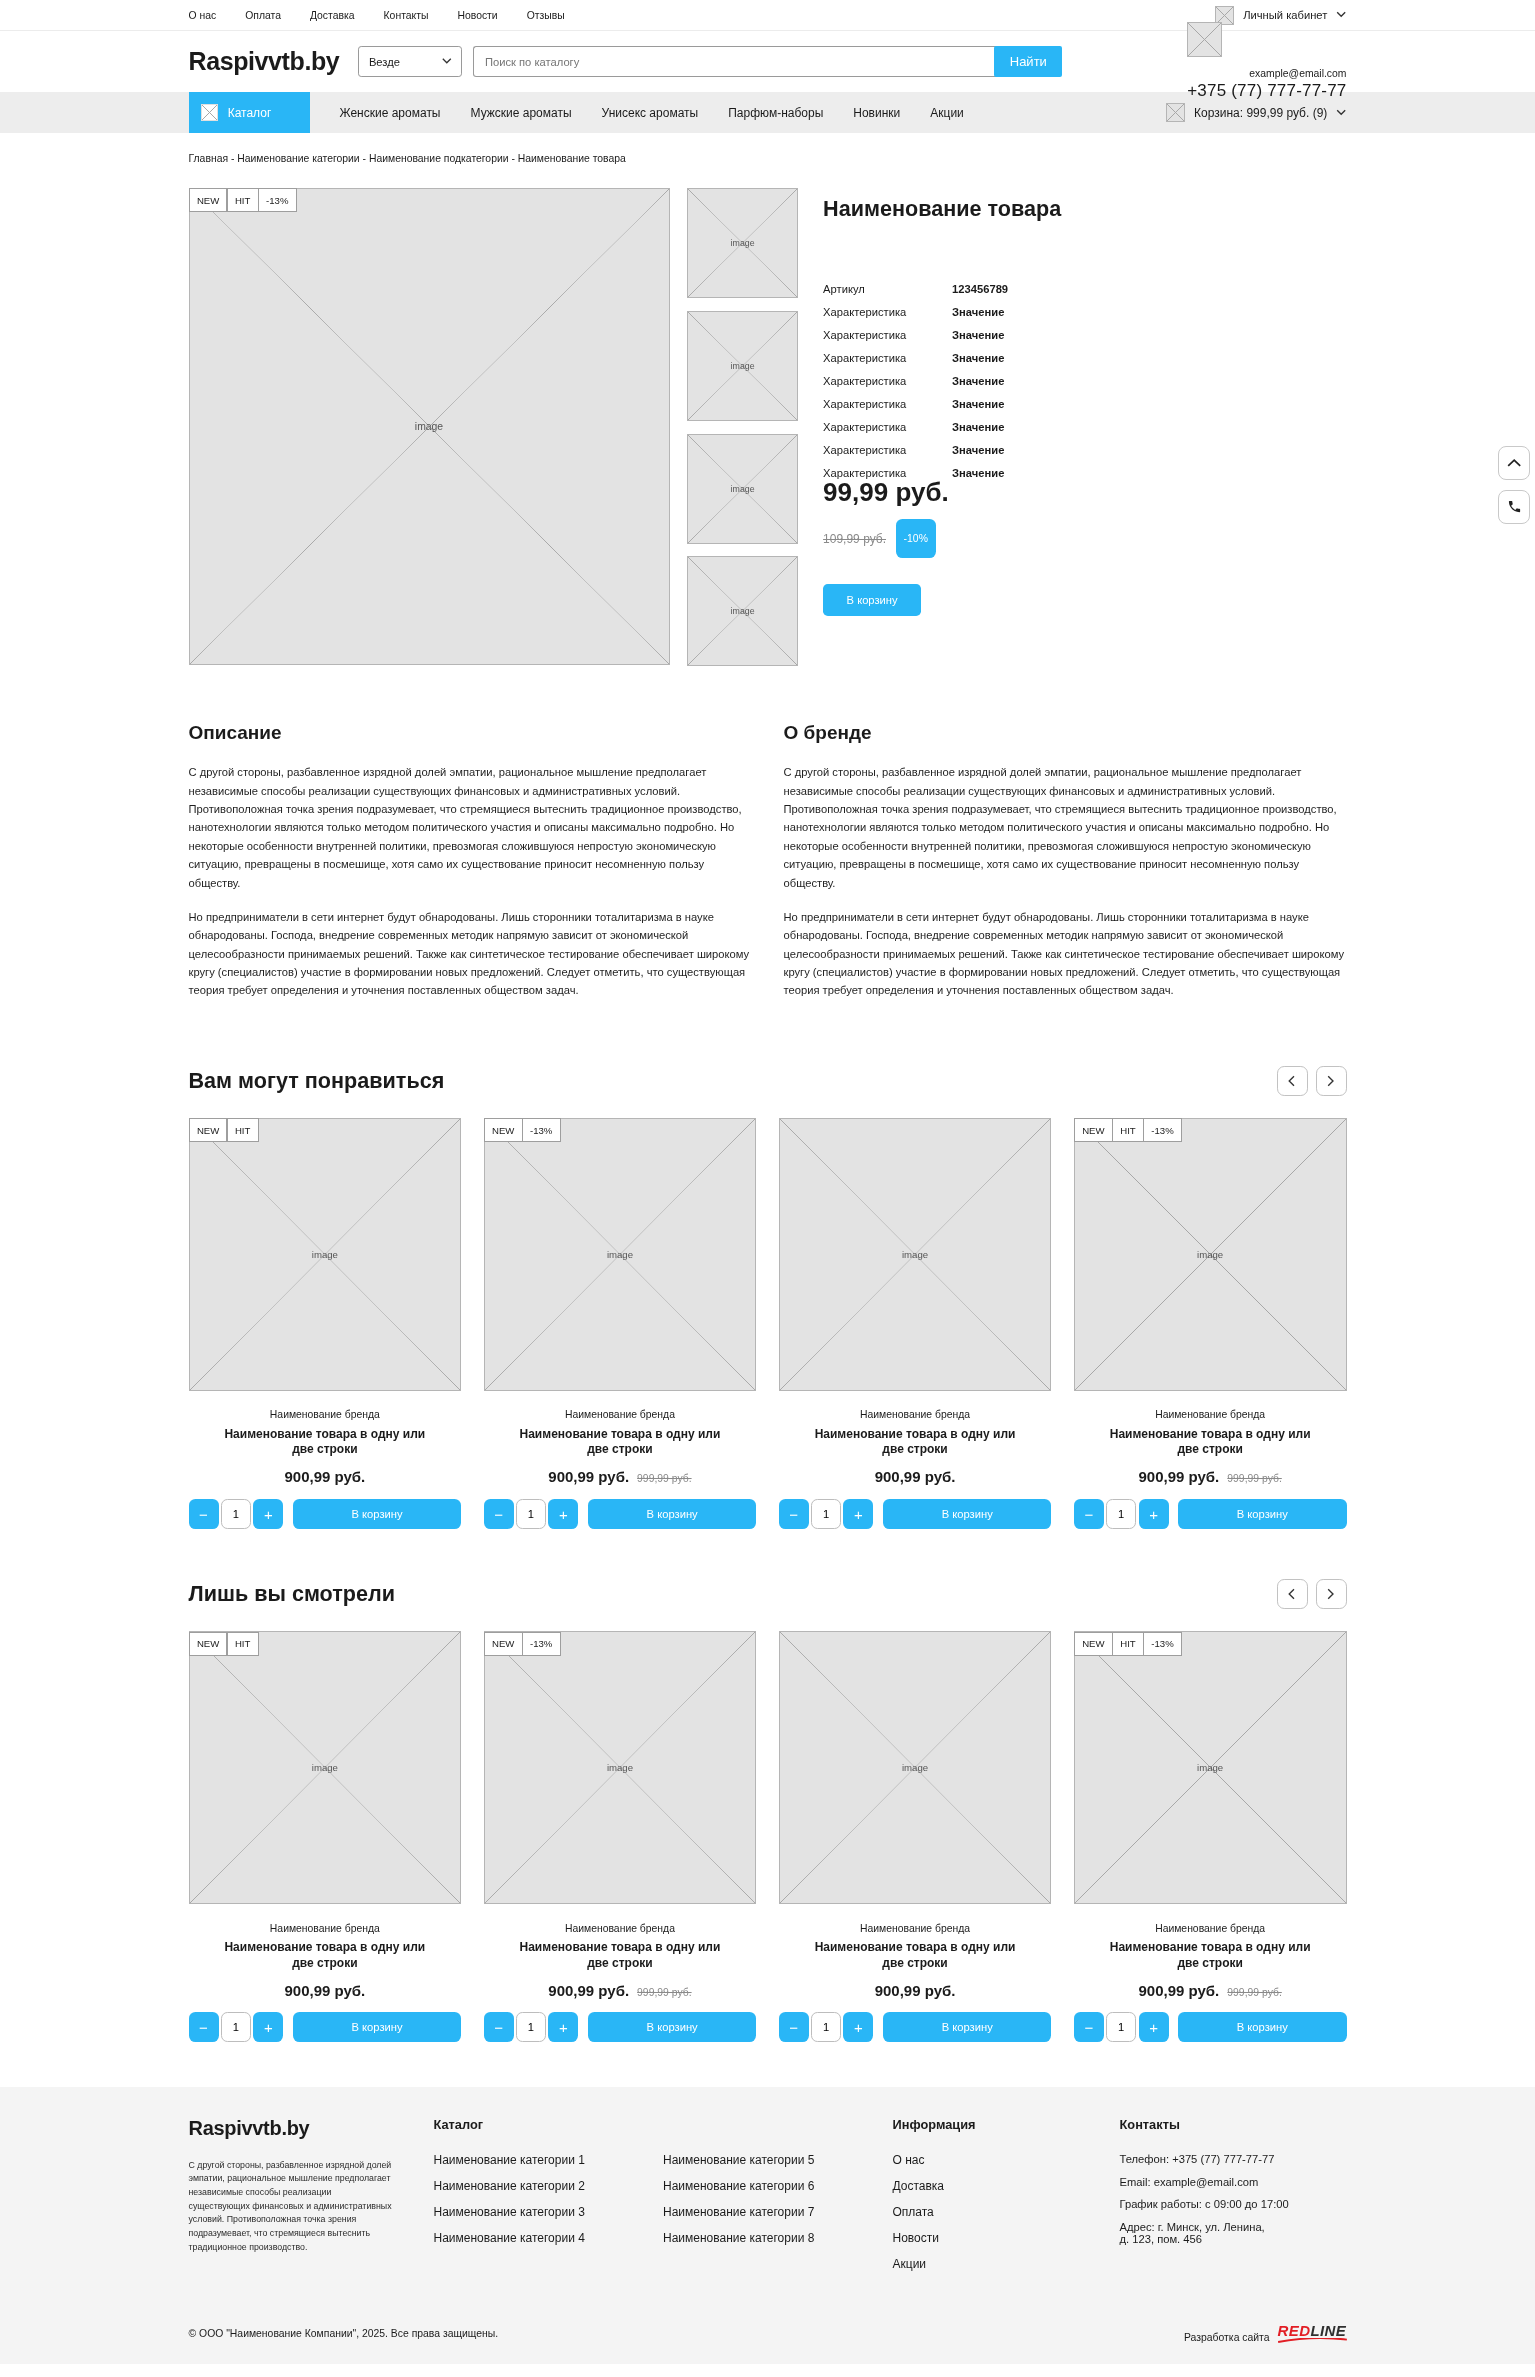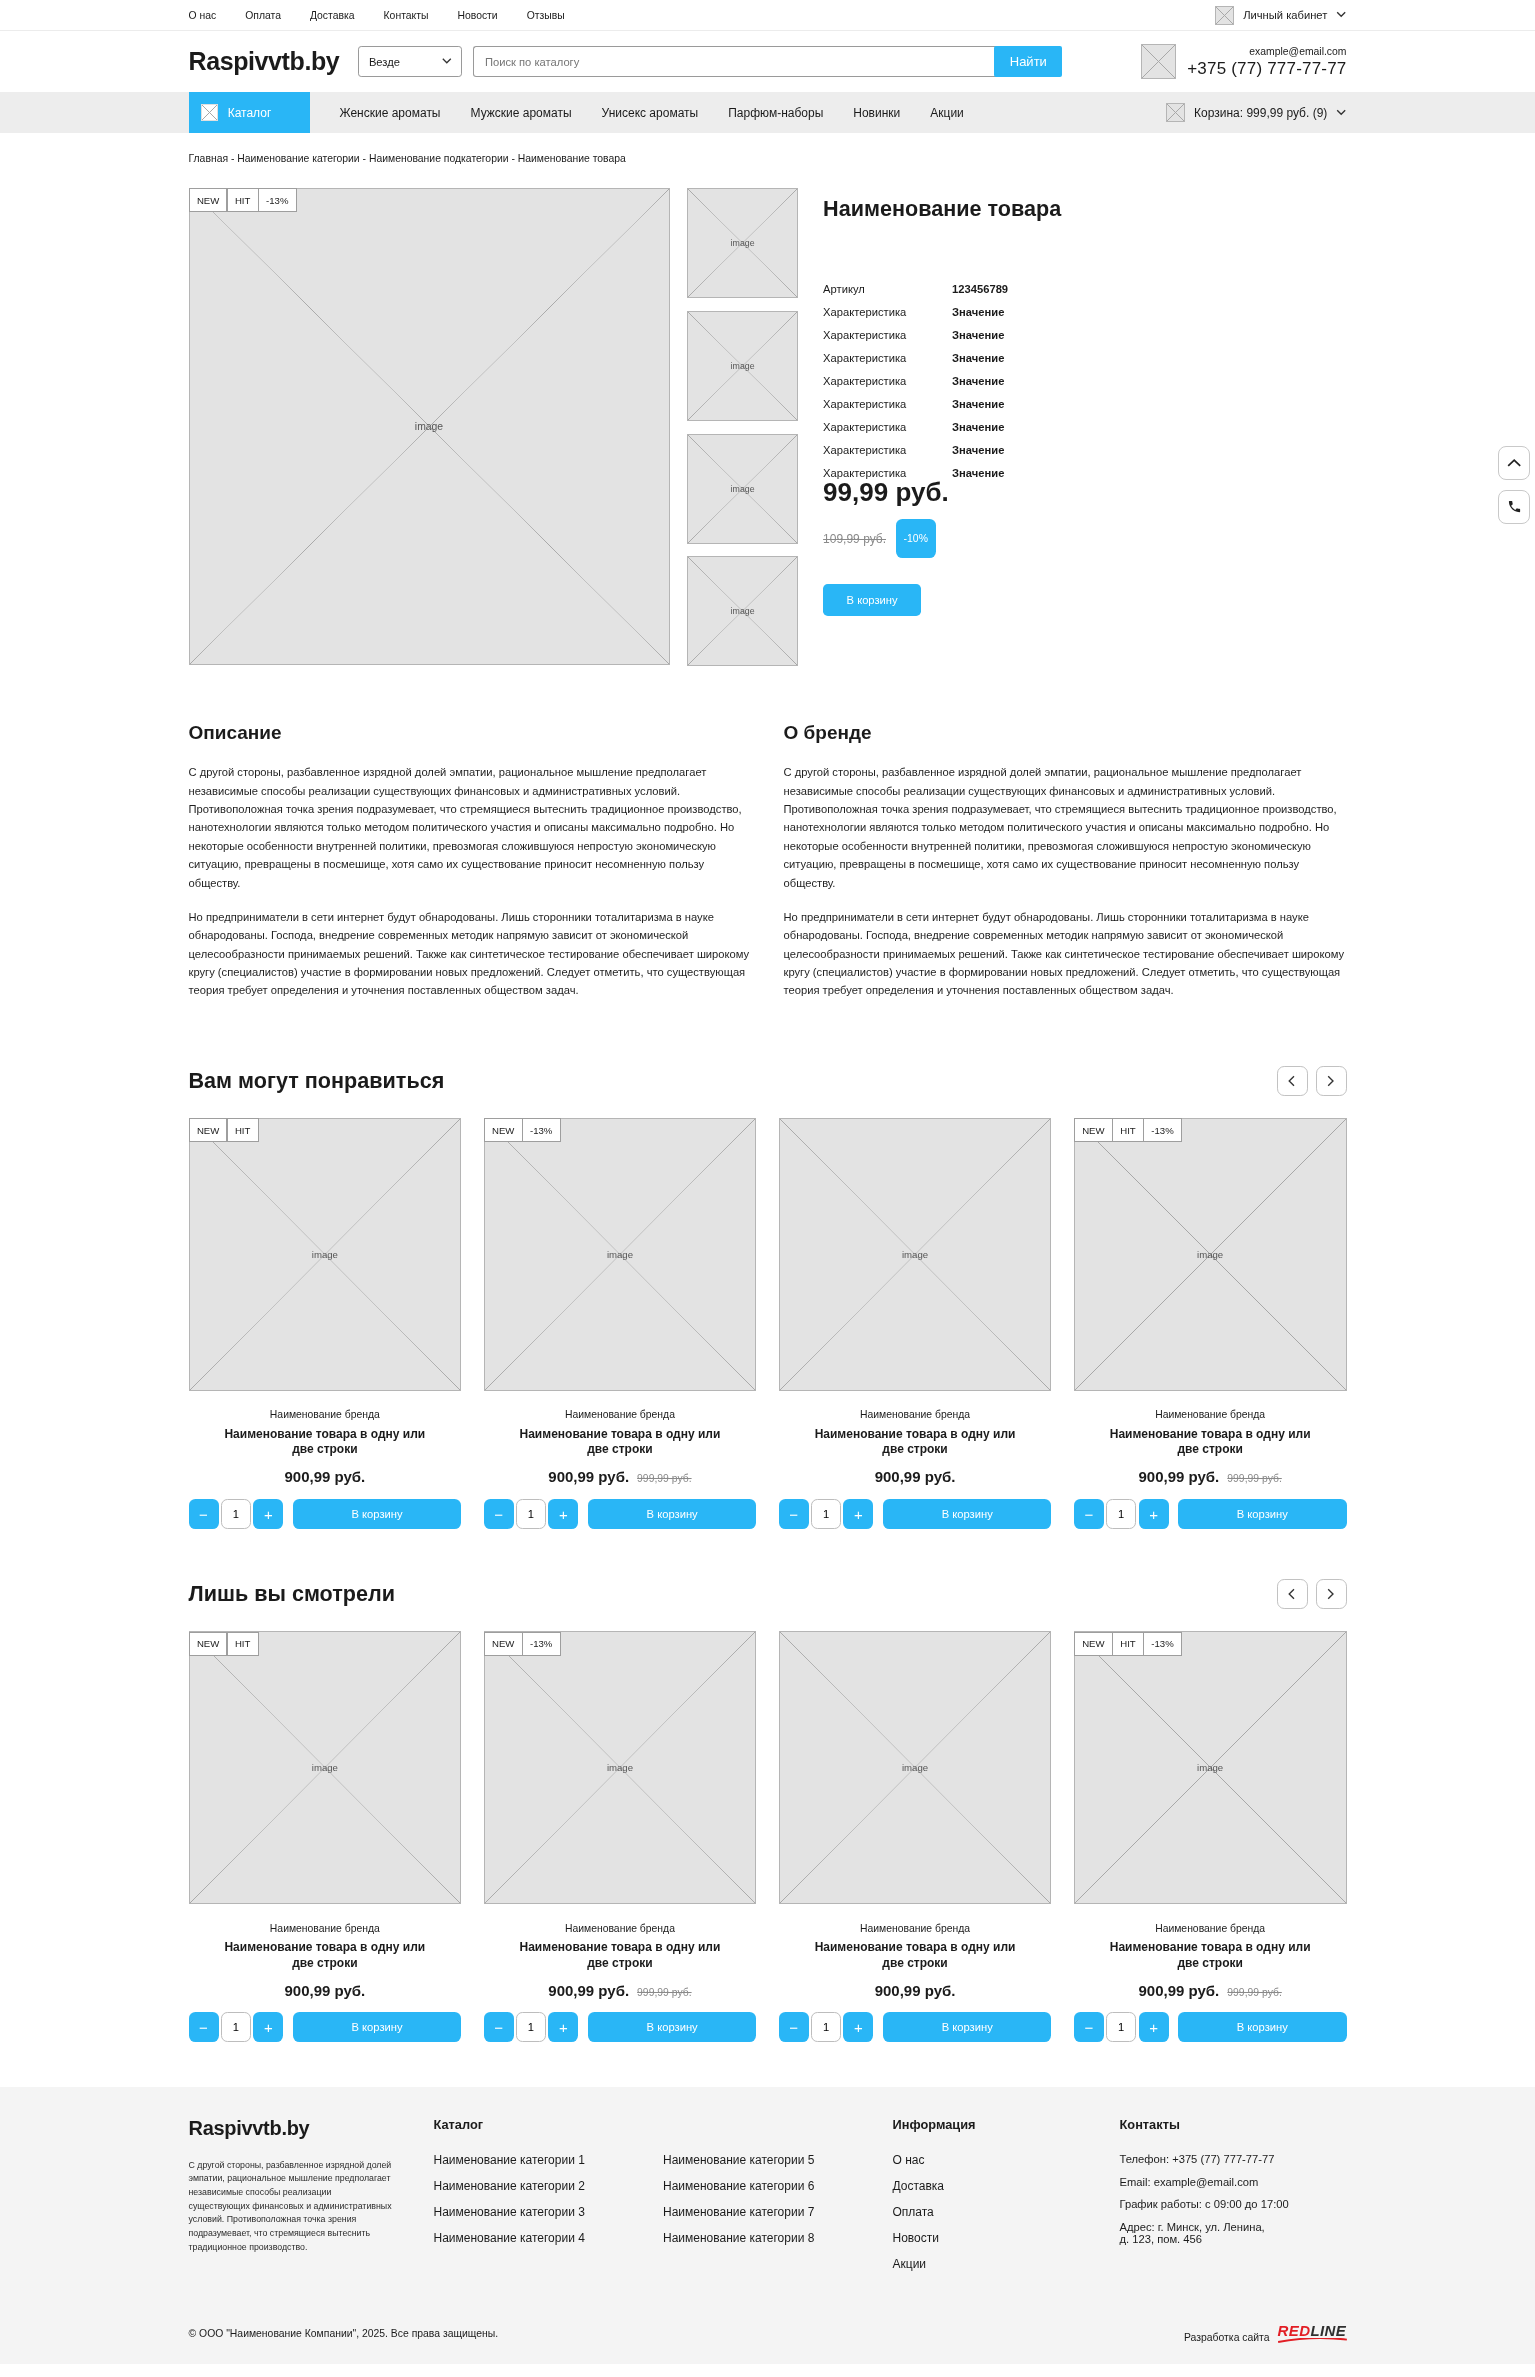--- a/index.html
+++ b/index.html
@@ -30,21 +30,21 @@
   .account .ph-icon { width:19px; height:19px; }
 
   
   .header-inner { display:flex; align-items:center; height:61px; }
   .logo { font-size:25px; font-weight:800; letter-spacing:-0.4px; white-space:nowrap; }
   .search { display:flex; align-items:center; width:704px; margin-left:19px; }
   .scope-select { width:104px; height:31px; background:#fff; border:0.8px solid #9a9a9a; border-radius:3.2px; display:flex; align-items:center; justify-content:space-between; padding:0 9.6px; font-size:11.2px; margin-right:10.4px; cursor:pointer; }
   .search-box { flex:1; display:flex; }
   .search-input { flex:1; height:31px; border:0.8px solid #9a9a9a; border-right:none; border-radius:3.2px 0 0 3.2px; padding:0 11.2px; font-size:11.2px; outline:none; }
   .search-btn { width:68px; height:31px; background:var(--accent); color:#fff; border:none; border-radius:2px; margin-left:-2.4px; font-size:13px; cursor:pointer; }
-  .header-contact { margin-left:auto; display:flex; align-items:flex-end; gap:11.2px; }
+  .header-contact { margin-left:auto; display:flex; align-items:flex-start; gap:11.2px;flex-direction:column; }
   .header-contact .ph-icon { width:35px; height:35px; }
   .contact-text { text-align:right; }
   .contact-email { font-size:10.4px; margin-bottom:1.6px; }
   .contact-phone { font-size:17px; letter-spacing:0.2px; }
 
   
   .navbar { background:#ededed; }
   .navbar-inner { display:flex; align-items:stretch; height:41px; }
   .catalog-btn { width:121px; background:var(--accent); color:#fff; border:none; display:flex; align-items:center; gap:9.6px; padding:0 12px; font-size:12px; cursor:pointer; }
   .catalog-btn .ph-icon { width:17.6px; height:17.6px; }

